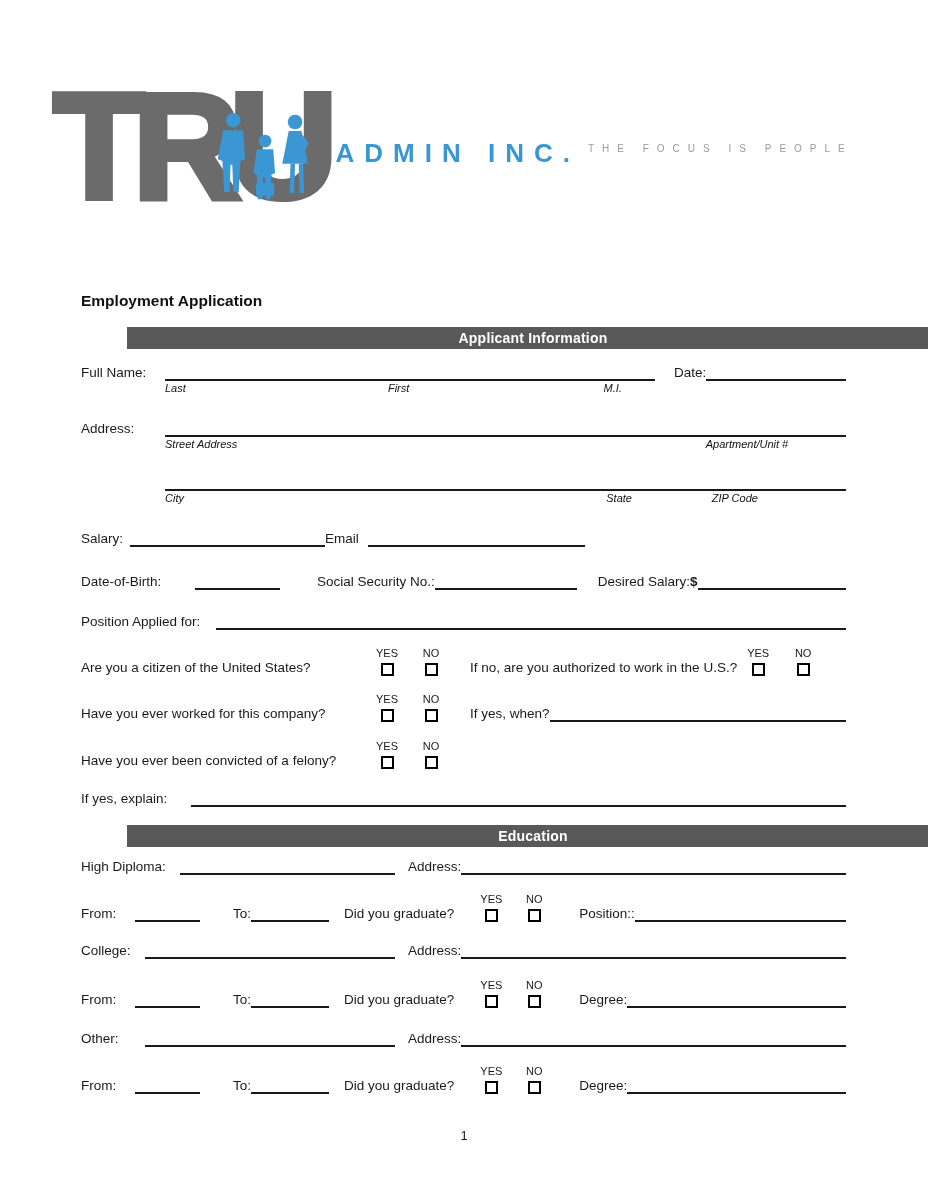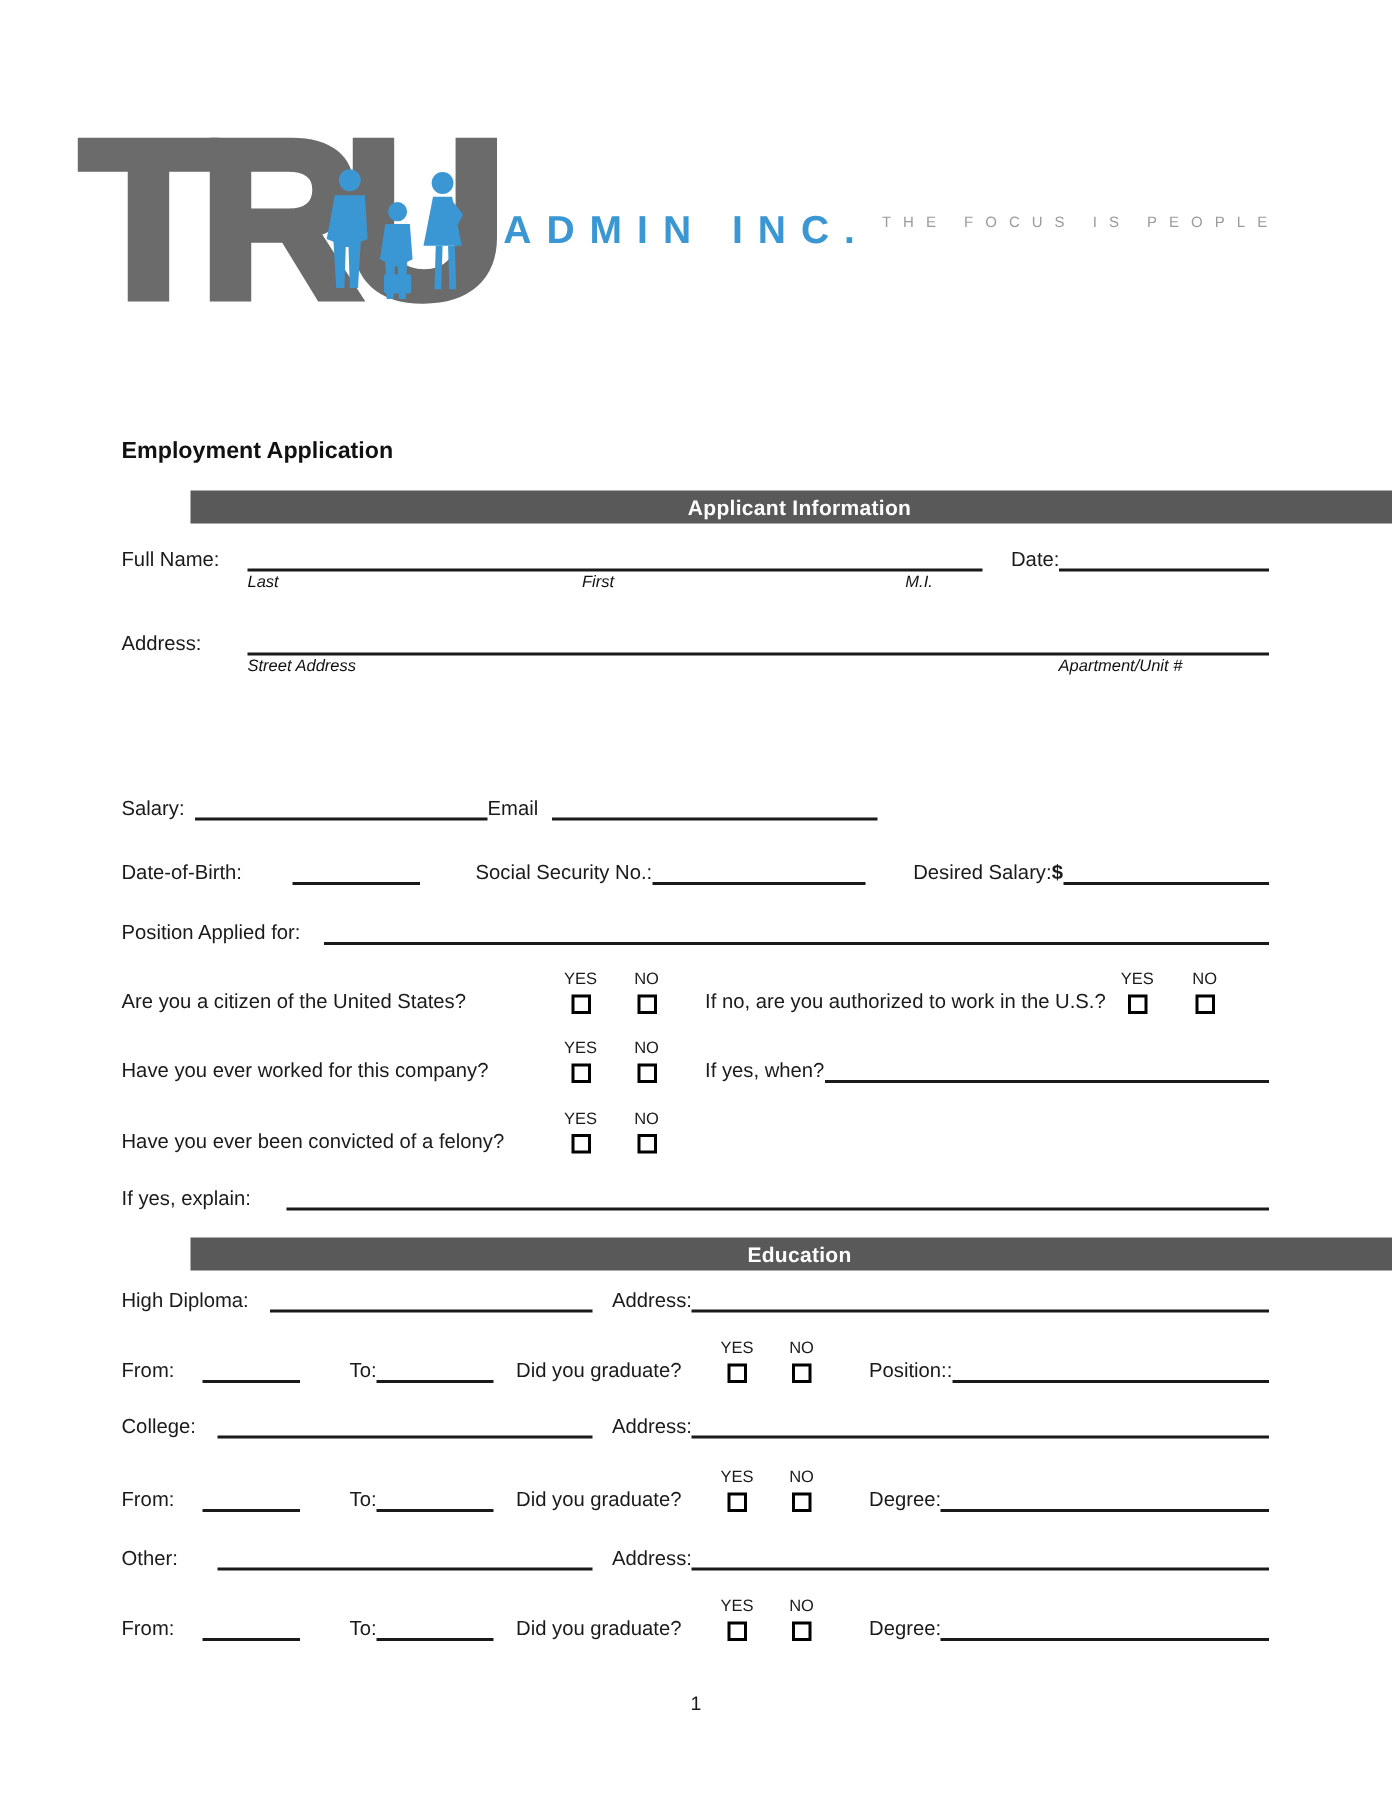--- a/index.html
+++ b/index.html
@@ -85,34 +85,42 @@
   </div>
 
   <div class="r" style="top:419px">
     <span class="lbl" style="width:84px">Address:</span>
     <span class="ln grow">
       <i class="sub" style="left:0">Street Address</i>
       <i class="sub" style="left:79.4%">Apartment/Unit #</i>
     </span>
   </div>
 
+  <div class="r" style="top:473px">
+    <span class="lbl" style="width:84px"></span>
+    <span class="ln grow">
+      <i class="sub" style="left:0">City</i>
+      <i class="sub" style="left:64.8%">State</i>
+      <i class="sub" style="left:80.3%">ZIP Code</i>
+    </span>
+  </div>
 
   <div class="r" style="top:529px">
     <span class="lbl" style="width:49px">Salary:</span>
     <span class="ln" style="width:195px"></span>
     <span class="lbl" style="min-width:43px">Email</span>
     <span class="ln" style="width:217px"></span>
   </div>
 
   <div class="r" style="top:572px">
     <span class="lbl" style="width:114px">Date-of-Birth:</span>
     <span class="ln" style="width:85px"></span>
     <span class="lbl" style="margin-left:37px">Social Security No.:</span>
     <span class="ln" style="width:142px"></span>
-    <span class="lbl" style="margin-left:32px">Desired Salary:</span>
+    <span class="lbl" style="margin-left:21px">Desired Salary:</span>
     <span class="lbl b">$</span>
     <span class="ln grow"></span>
   </div>
 
   <div class="r" style="top:612px">
     <span class="lbl">Position Applied for:</span>
     <span class="ln grow" style="margin-left:16px"></span>
   </div>
 
   <div class="r" style="top:648px">

